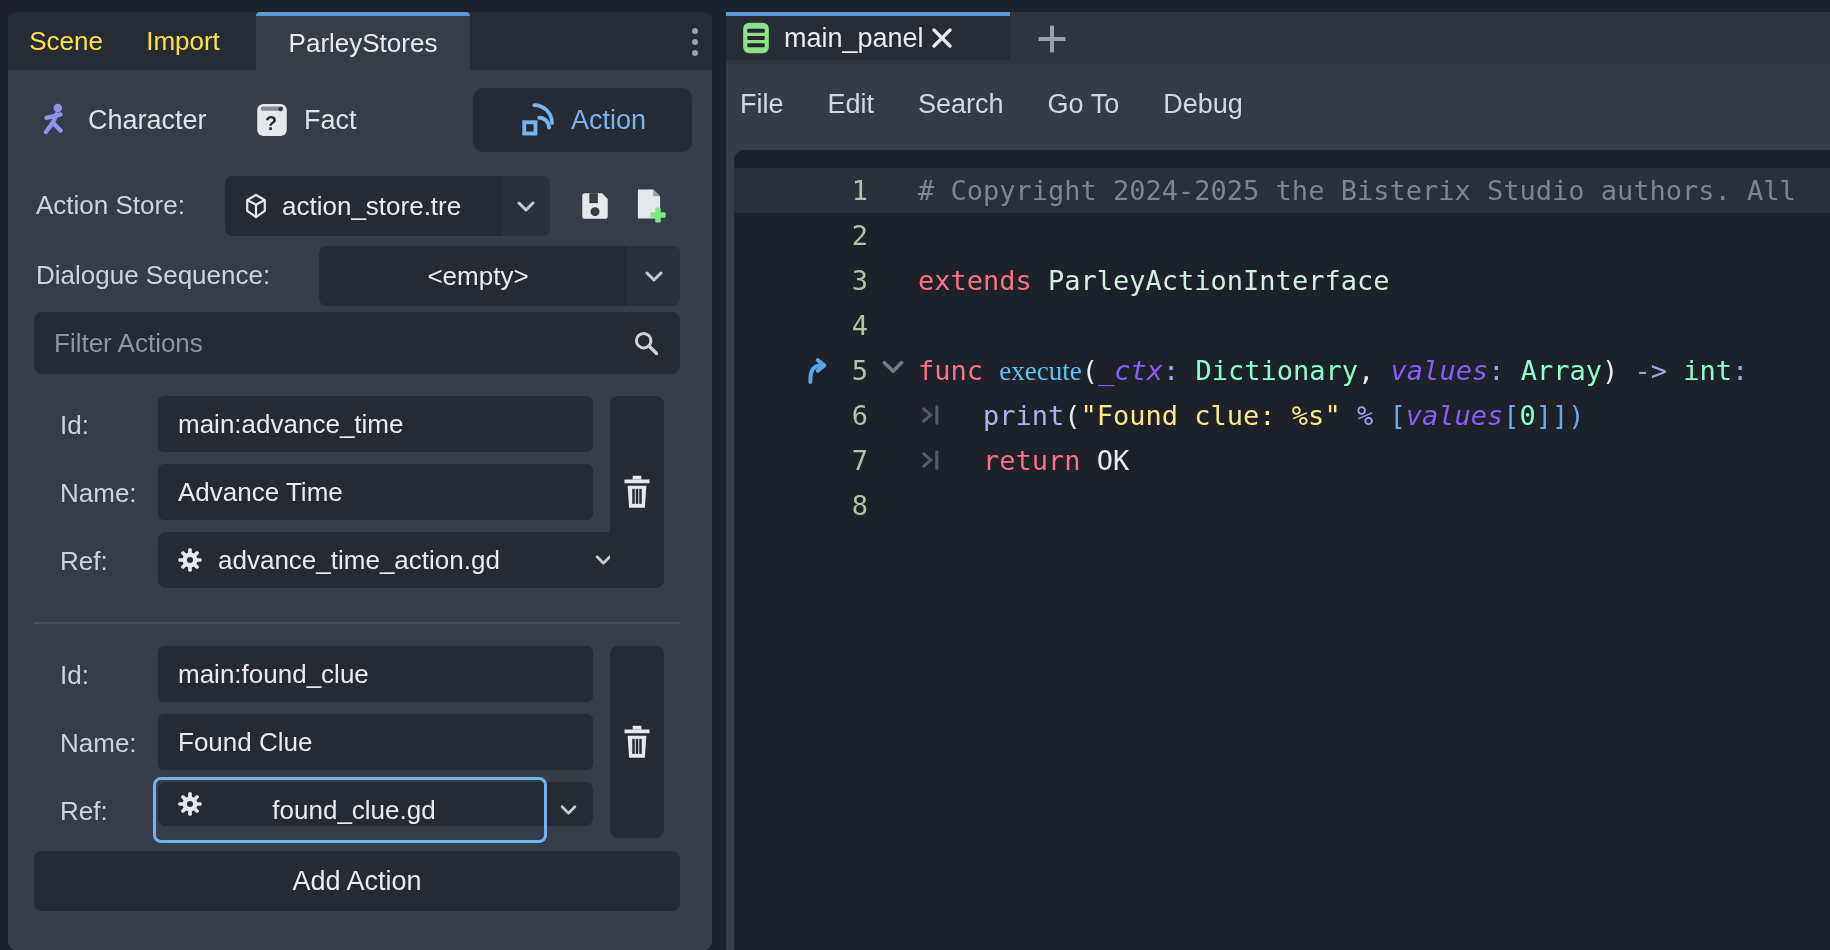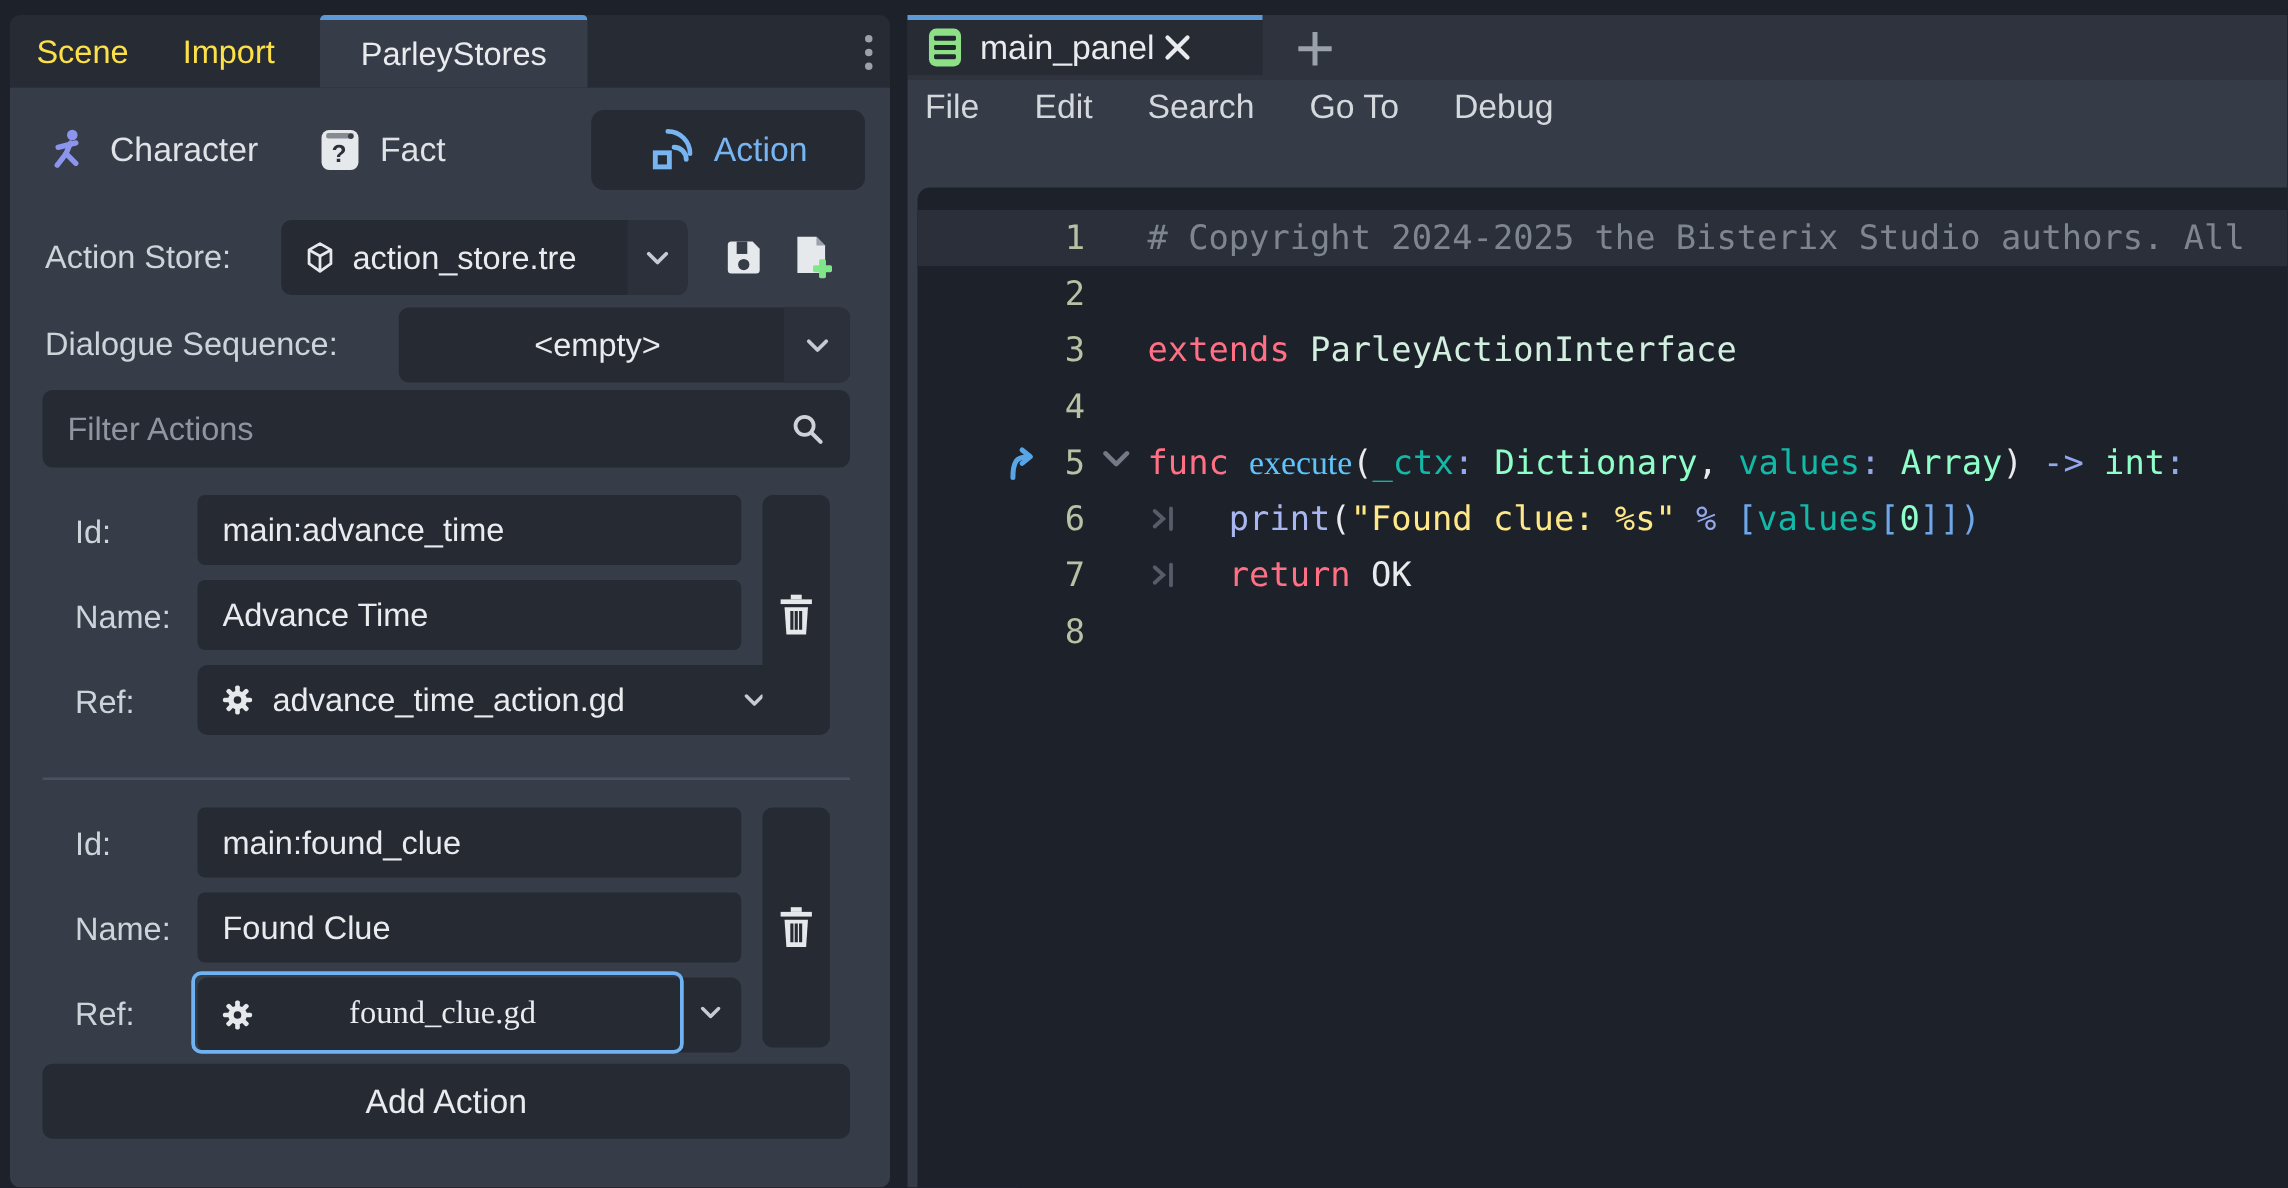--- a/index.html
+++ b/index.html
@@ -41,39 +41,39 @@
   .focus-ring{border:3px solid #6fb3f3;border-radius:8px;pointer-events:none;}
 
   
   .strip{left:726px;top:12px;width:1104px;height:52px;background:#2e333d;}
   .script-tab{left:726px;top:12px;width:284px;height:48px;background:#262b34;
               border-top:4px solid #5d99d6;display:flex;align-items:center;
               padding:0 0 0 16px;box-sizing:border-box;}
   .script-tab .txt{font-size:27px;color:#e9ebee;margin:0 6px 0 14px;}
   .plus-btn{left:1030px;top:20px;width:44px;height:38px;display:flex;align-items:center;justify-content:center;}
   .menu-panel{left:726px;top:64px;width:1104px;height:886px;background:#353b47;}
-  .menubar{left:740px;top:70px;height:50px;display:flex;align-items:flex-start;gap:44px;}
+  .menubar{left:740px;top:70px;height:50px;display:flex;align-items:flex-end;gap:44px;}
   .menu-item{font-size:27px;color:#d4d8dd;}
 
   .code{left:734px;top:150px;width:1096px;height:800px;background:#1d212a;
         border-radius:10px 0 0 0;overflow:hidden;
         font-family:"DejaVu Sans Mono",monospace;font-size:27px;}
   .cline{position:relative;height:45px;width:100%;}
   .cline.hl{background:#2a2f39;}
   .lnum{position:absolute;left:46px;top:0;width:88px;height:45px;line-height:45px;
         text-align:right;color:#b6c2a4;}
   .ctext{position:absolute;left:184px;top:0;height:45px;line-height:45px;white-space:pre;}
   .garrow{position:absolute;left:66px;top:6px;}
   .gfold{position:absolute;left:148px;top:12px;}
   .gindent{position:absolute;left:186px;top:11px;}
 
   .c-com{color:#7e8591;} .c-kw{color:#ff7085;} .c-fn{color:#5ec4fa;font-family:Liberation Serif, serif;}
   .c-bi{color:#a9b6f0;}  .c-type{color:#8effc9;} .c-cls{color:#d2efdf;}
   .c-str{color:#ffe888;} .c-op{color:#93a8ec;}  .c-brk{color:#6ea7ea;}
-  .c-num{color:#8effc9;} .c-txt{color:#14b8a6;} .c-punc{color:#e9ebee;}
+  .c-num{color:#8effc9;} .c-txt{color:#8b5cf6;font-style:italic;} .c-punc{color:#e9ebee;}
 </style>
 </head>
 <body>
 
 <div class="abs dock">
 
   <div class="abs dock-tabbar">
     <div class="abs dock-tab" style="left:10px;width:96px;">
         <span>Scene</span>
       </div>
@@ -214,21 +214,21 @@
     </svg>
   </div>
 
   <div class="abs divider" style="left:26px;top:610px;width:646px;"></div>
 
   <div class="abs label" style="left:52px;top:648px;">Id:</div>
   <input class="abs field" style="left: 150px; top: 634px; width: 415px; height: 56px;" value="main:found_clue">
   <div class="abs label" style="left:52px;top:716px;">Name:</div>
   <input class="abs field" style="left: 150px; top: 702px; width: 415px; height: 56px;" value="Found Clue">
   <div class="abs label" style="left:52px;top:784px;">Ref:</div>
-  <div class="abs pill" style="left:150px;top:770px;width:435px;height:60px;font-family:Liberation Serif, serif;">
+  <div class="abs pill" style="left:150px;top:770px;width:435px;height:44px;">
     <svg style="margin-left:18px;" width="28" height="28" viewBox="0 0 24 24">
       <g fill="#e6e9ec">
         <rect x="10.4" y="2" width="3.2" height="20" rx="1.2"></rect>
         <rect x="10.4" y="2" width="3.2" height="20" rx="1.2" transform="rotate(45 12 12)"></rect>
         <rect x="10.4" y="2" width="3.2" height="20" rx="1.2" transform="rotate(90 12 12)"></rect>
         <rect x="10.4" y="2" width="3.2" height="20" rx="1.2" transform="rotate(135 12 12)"></rect>
         <circle cx="12" cy="12" r="6.4"></circle>
       </g>
       <circle cx="12" cy="12" r="2.6" fill="#252a33"></circle>
     </svg>

